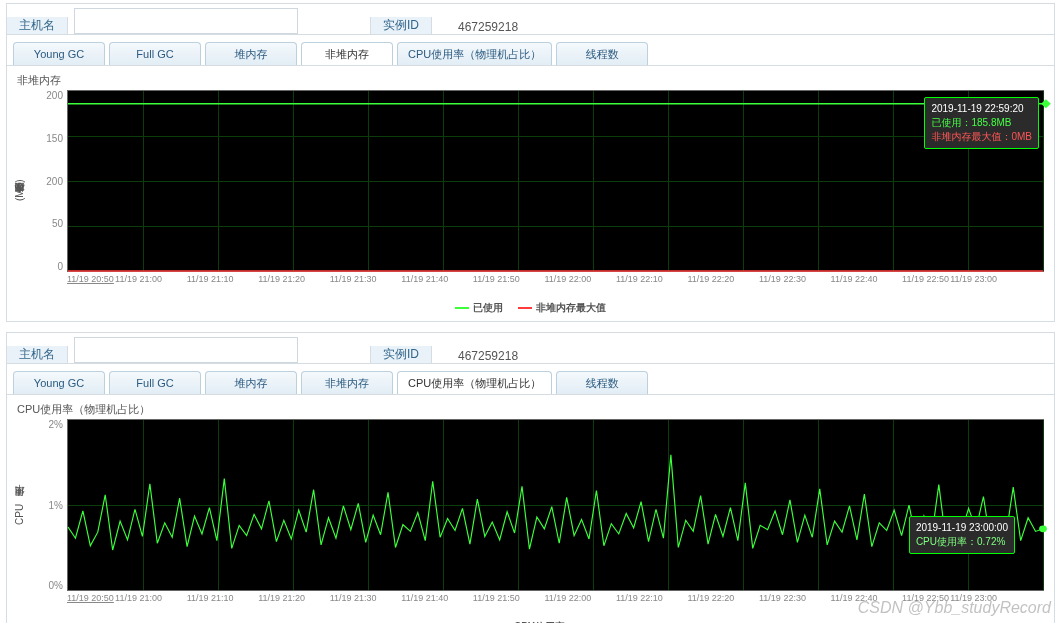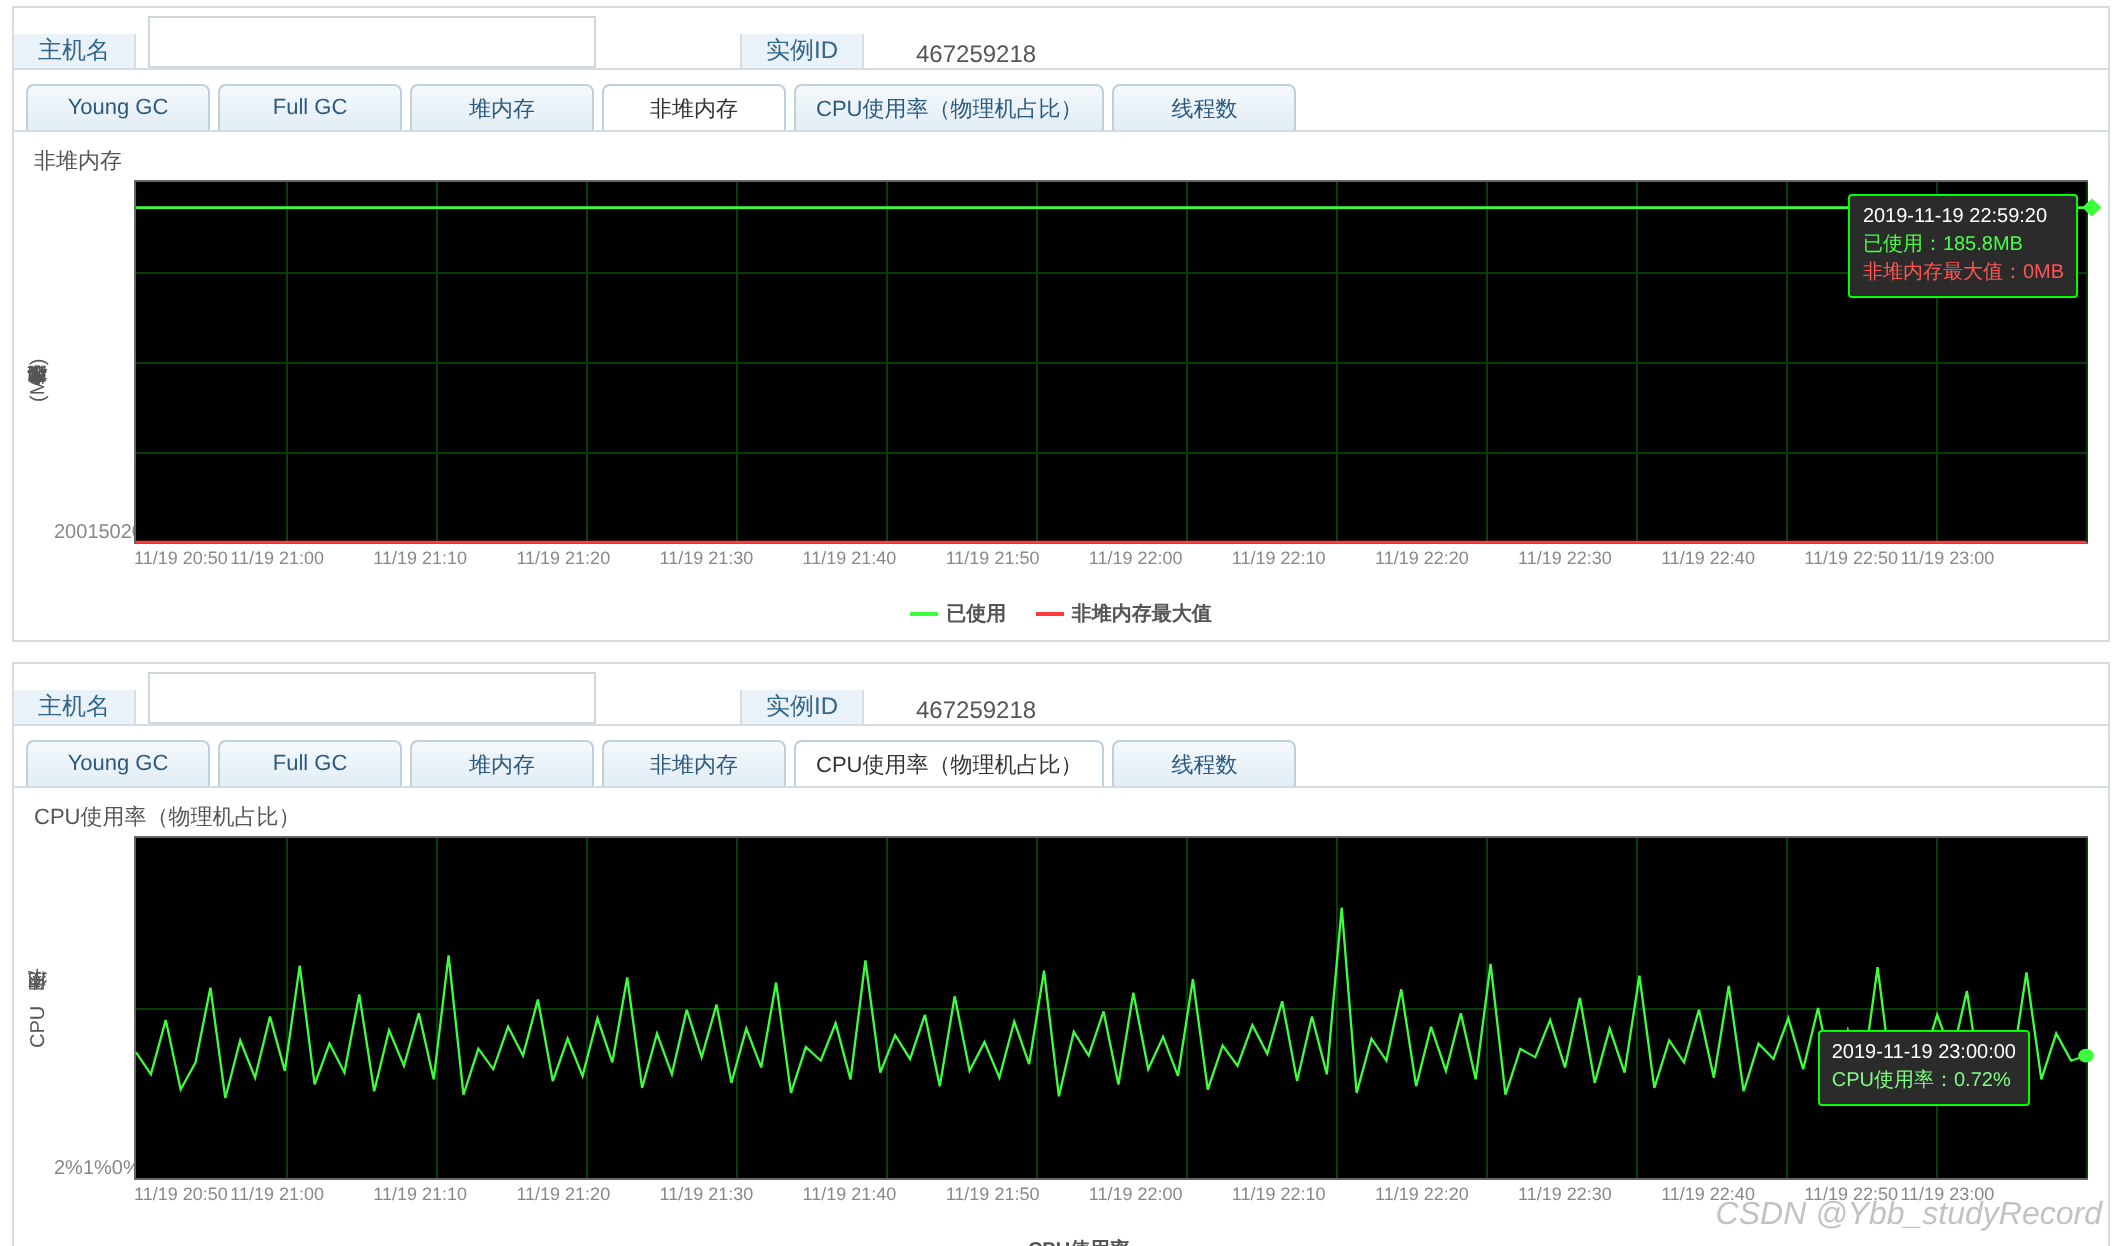--- a/index.html
+++ b/index.html
@@ -15,27 +15,27 @@
   .tab{min-width:70px;height:22px;border:1px solid #bcd0de;border-bottom:none;margin-right:4px;
        background:linear-gradient(#f4f9fc,#e2edf5);
        color:#2b5a80;font-size:11px;display:flex;align-items:center;justify-content:center;
        border-top-left-radius:4px;border-top-right-radius:4px;padding:0 10px;cursor:pointer;margin-top:25px;}
   .tab.active{background:#fff;color:#333;font-weight:normal;border-color:#bcd0de;}
   .panel-body{border-top:1px solid #d5dde3;padding:4px 6px 6px 6px;}
   .panel-title{font-size:11px;color:#555;margin:3px 0 2px 4px;}
   .chart-wrap{position:relative;display:flex;}
   .y-axis-title{writing-mode:vertical-rl;transform:rotate(180deg);font-size:10px;color:#555;display:flex;align-items:center;justify-content:center;width:14px;}
   .chart-inner{flex:1;position:relative;}
-  .y-ticks{position:absolute;left:0;top:0;bottom:18px;width:36px;display:flex;flex-direction:row;justify-content:space-between;align-items:flex-end;color:#888;font-size:10px;padding-right:4px;}
+  .y-ticks{position:absolute;left:0;top:0;bottom:18px;width:36px;display:flex;flex-direction:column;justify-content:space-between;align-items:flex-end;color:#888;font-size:10px;padding-right:4px;}
   .plot{position:absolute;left:40px;right:4px;top:0;bottom:18px;background:#000;border:1px solid #666;}
   .grid-line-h{position:absolute;left:0;right:0;height:0;border-top:1px solid #0b3d0b;}
   .grid-line-v{position:absolute;top:0;bottom:0;width:0;border-left:1px solid #0b3d0b;}
   .x-ticks{position:absolute;left:40px;right:4px;bottom:0;height:16px;display:flex;justify-content:space-between;color:#888;font-size:9px;}
   .x-ticks span{transform:translateX(-50%);white-space:nowrap;}
-  .x-ticks span:first-child{transform:none;}
+  .x-ticks span:first-child{transform:none;text-decoration:underline;}
   .x-ticks span:last-child{transform:translateX(-100%);}
   .legend{text-align:center;font-size:10px;color:#555;margin-top:10px;font-weight:bold;}
   .lg-item{display:inline-flex;align-items:center;margin:0 6px;}
   .lg-swatch{display:inline-block;width:14px;height:2px;margin-right:4px;}
   .tooltip{position:absolute;background:#2b2b2b;color:#fff;font-size:10px;padding:4px 6px;border:1px solid #0f0;border-radius:2px;line-height:1.4;white-space:nowrap;z-index:5;}
   .tooltip .tt-green{color:#45ff45;}
   .tooltip .tt-red{color:#ff5555;}
   .tooltip .tt-cyan{color:#7fff7f;}
   .watermark{position:fixed;right:10px;bottom:6px;color:rgba(120,120,120,.45);font-size:16px;font-style:italic;pointer-events:none;}
   svg.plot-svg{position:absolute;left:0;top:0;width:100%;height:100%;overflow:visible;}

